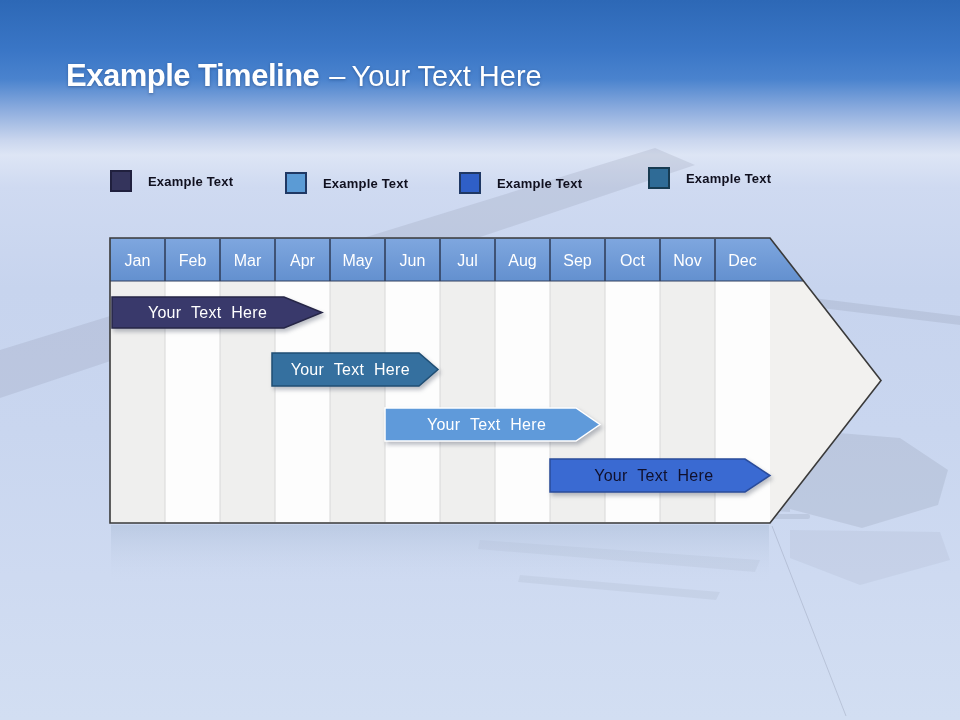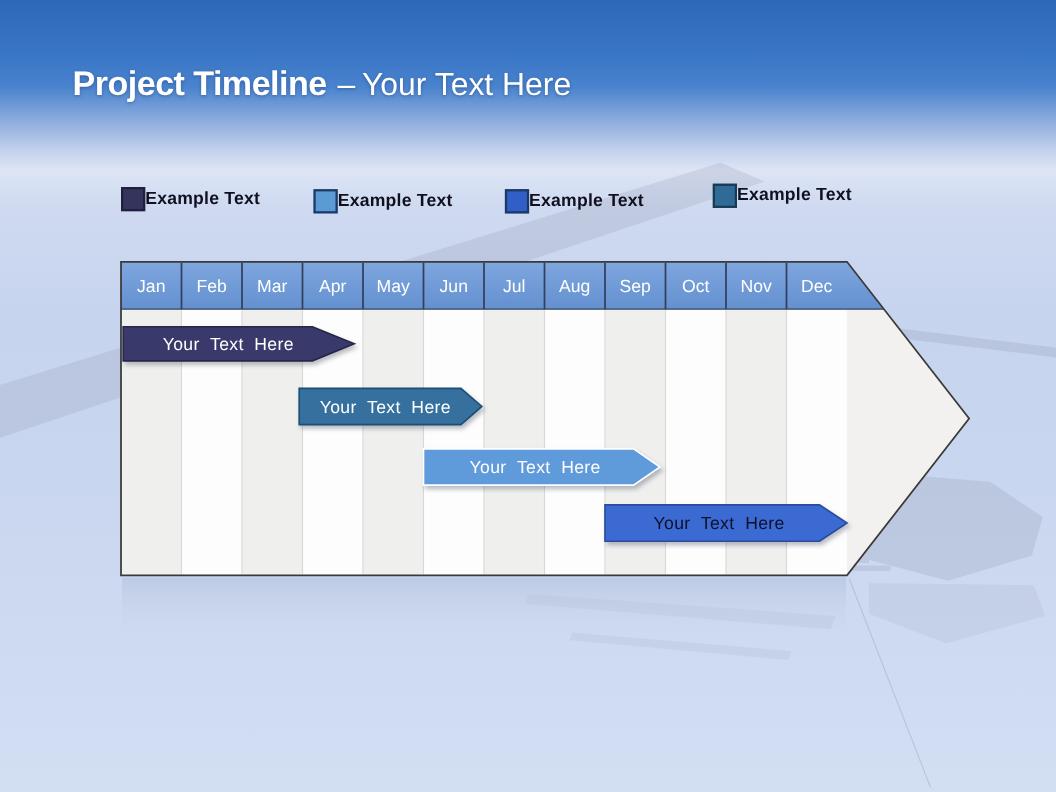--- a/index.html
+++ b/index.html
@@ -23,21 +23,21 @@
   .page-title .t-sep{font-size:29px;font-weight:normal;margin:0 6px 0 10px;}
   .page-title .t-reg{font-size:29px;font-weight:normal;}
 
   .legend{position:absolute;left:0;top:165px;width:960px;height:30px;}
   .legend-item{position:absolute;display:flex;align-items:center;height:26px;}
   .legend-item:nth-of-type(1){left:110px;top:3px;}
   .legend-item:nth-of-type(2){left:285px;top:5px;}
   .legend-item:nth-of-type(3){left:459px;top:5px;}
   .legend-item:nth-of-type(4){left:648px;top:0px;}
   .legend-swatch{width:22px;height:22px;box-sizing:border-box;flex:0 0 auto;}
-  .legend-label{font-size:16px;font-weight:bold;color:#10101f;letter-spacing:0.2px;}
+  .legend-label{margin-left:16px;font-size:13px;font-weight:bold;color:#10101f;letter-spacing:0.2px;}
 
   .chart-svg{position:absolute;left:0;top:0;}
   .bar-poly{filter:drop-shadow(2px 3px 2px rgba(60,70,90,0.35));}
   .bar-text{font-family:"Liberation Sans",sans-serif;font-size:16px;word-spacing:5px;letter-spacing:0.3px;}
   .month-text{font-family:"Liberation Sans",sans-serif;font-size:16px;fill:#ffffff;}
 </style>
 </head>
 <body>
 
 <div class="slide">
@@ -52,21 +52,21 @@
     </g>
     <g opacity="0.10" fill="#7e8799">
       <path d="M790,530 L940,532 L950,560 L860,585 L790,558 Z"></path>
       <polygon points="480,540 760,560 755,572 478,549"></polygon>
       <polygon points="520,575 720,592 716,600 518,582"></polygon>
     </g>
     <line x1="772" y1="526" x2="846" y2="716" stroke="#8a93a8" stroke-opacity="0.35" stroke-width="1"></line>
   </svg>
 
   <div class="page-title">
-    <span class="t-bold">Project Timeline</span><span class="t-sep">–</span><span class="t-reg">Your Text Here</span>
+    <span class="t-bold">Example Timeline</span><span class="t-sep">–</span><span class="t-reg">Your Text Here</span>
   </div>
 
   <div class="legend">
       <div class="legend-item">
         <span class="legend-swatch" style="background: rgb(52, 52, 92); border: 2px solid rgb(32, 32, 62);"></span>
         <span class="legend-label">Example Text</span>
       </div>
       <div class="legend-item">
         <span class="legend-swatch" style="background: rgb(91, 155, 213); border: 2px solid rgb(31, 56, 100);"></span>
         <span class="legend-label">Example Text</span>

